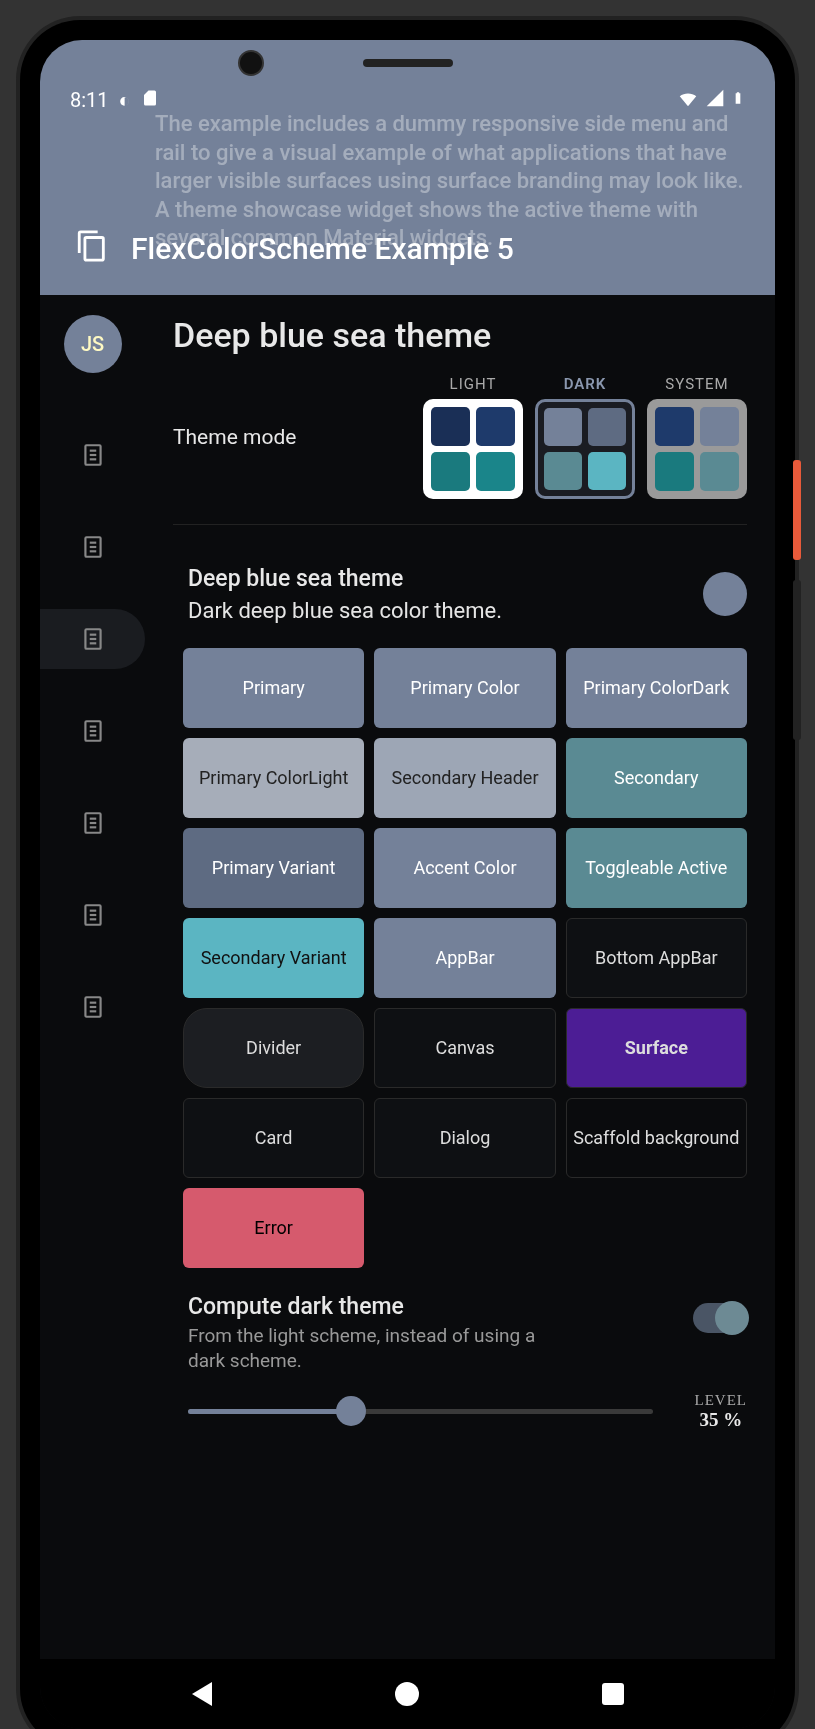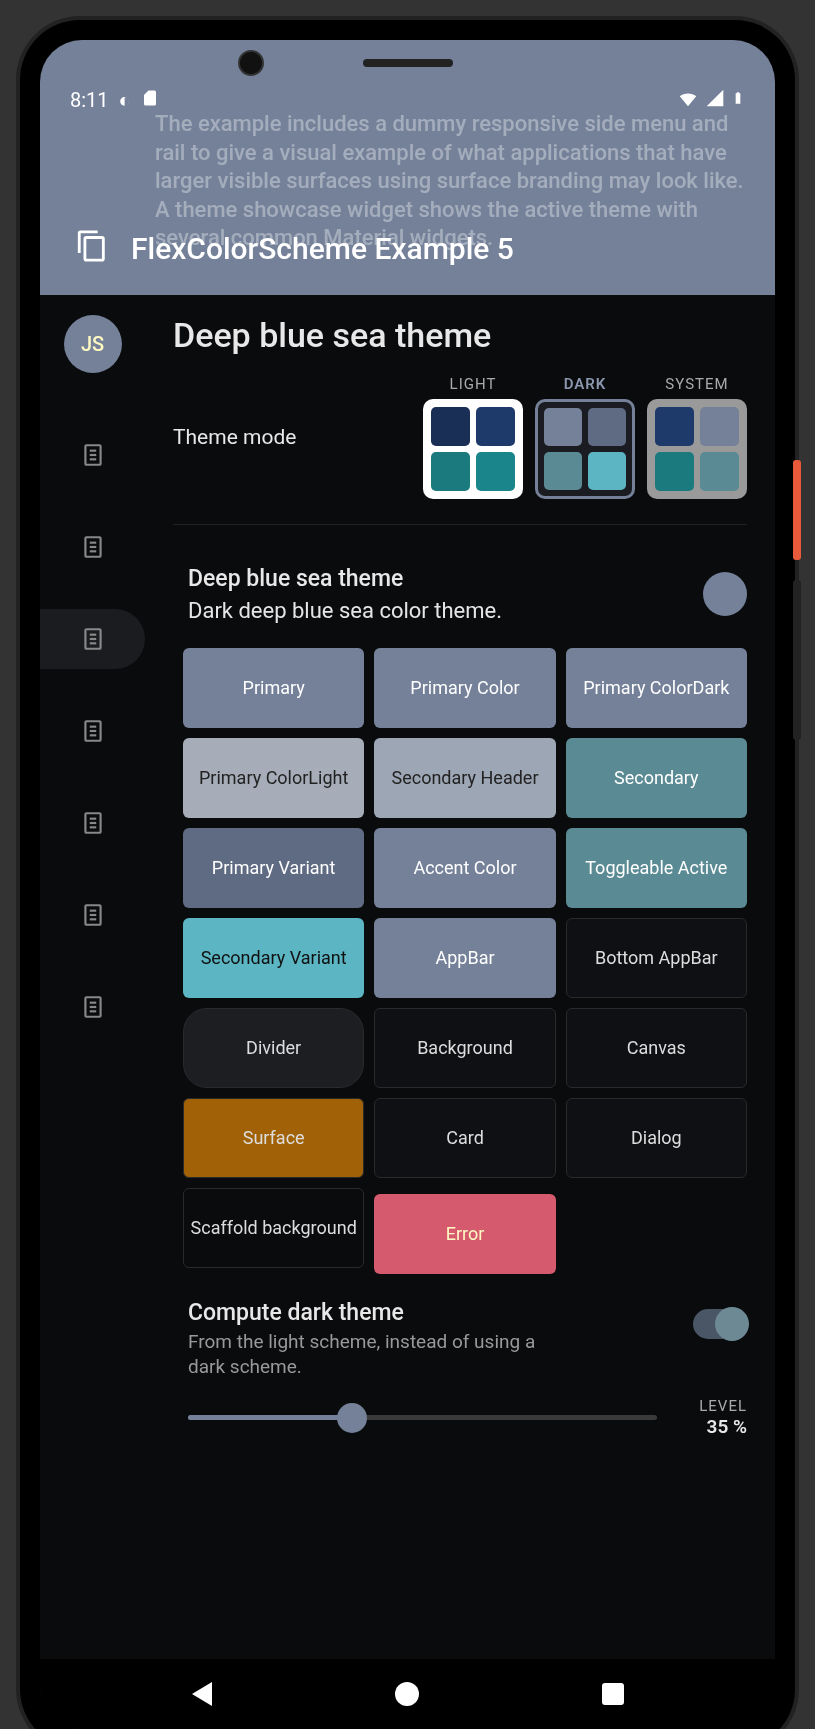--- a/index.html
+++ b/index.html
@@ -230,20 +230,21 @@
     width: 34px; height: 34px;
     background: #6d8a94;
     border-radius: 50%;
   }
   .level-row {
     display: flex;
     align-items: center;
     justify-content: space-between;
     padding: 10px 0 0 15px;
     gap: 42px;
+    font-family: Liberation Serif, serif;
   }
   .slider {
     flex: 1;
     height: 40px;
     position: relative;
     display: flex;
     align-items: center;
   }
   .slider-track {
     width: 100%; height: 5px;
@@ -260,21 +261,21 @@
   .slider-thumb {
     position: absolute;
     top: 50%;
     transform: translate(-50%, -50%);
     width: 30px; height: 30px;
     background: #748199;
     border-radius: 50%;
   }
   .level-text { text-align: right; }
   .level-text .lbl { font-size: 15px; color: #aaa; letter-spacing: 1px; }
-  .level-text .val { font-size: 19px; font-weight: 600; }
+  .level-text .val { font-size: 19px; font-weight: 600; text-align: center; }
   .navbar {
     position: absolute;
     bottom: 0; left: 0; right: 0;
     height: 70px;
     background: #000;
     display: flex;
     align-items: center;
     justify-content: space-around;
     padding: 0 60px;
   }
@@ -468,27 +469,26 @@
             <div class="color-tile" style="background: rgb(166, 173, 185); color: rgb(34, 34, 34);">Primary ColorLight</div>
             <div class="color-tile" style="background: rgb(157, 166, 181); color: rgb(34, 34, 34);">Secondary Header</div>
             <div class="color-tile" style="background: rgb(90, 138, 147); color: rgb(255, 255, 255);">Secondary</div>
             <div class="color-tile" style="background: rgb(94, 107, 130); color: rgb(255, 255, 255);">Primary Variant</div>
             <div class="color-tile" style="background: rgb(116, 129, 153); color: rgb(255, 255, 255);">Accent Color</div>
             <div class="color-tile" style="background: rgb(90, 138, 147); color: rgb(255, 255, 255);">Toggleable Active</div>
             <div class="color-tile" style="background: rgb(91, 181, 194); color: rgb(17, 17, 17);">Secondary Variant</div>
             <div class="color-tile" style="background: rgb(116, 129, 153); color: rgb(255, 255, 255);">AppBar</div>
             <div class="color-tile" style="background: rgb(14, 16, 19); color: rgb(221, 221, 221); border-color: rgb(42, 42, 42);">Bottom AppBar</div>
             <div class="color-tile" style="background: rgb(28, 30, 34); color: rgb(221, 221, 221); border-color: rgb(42, 42, 42); border-radius: 24px;">Divider</div>
-            <div class="color-tile" style="background: rgb(14, 16, 19); color: rgb(221, 221, 221); border-color: rgb(42, 42, 42);">Background</div>
             <div class="color-tile" style="background: rgb(14, 16, 19); color: rgb(221, 221, 221); border-color: rgb(42, 42, 42);">Canvas</div>
-            <div class="color-tile" style="background: #a16207; color: rgb(221, 221, 221); border-color: rgb(42, 42, 42);">Surface</div>
+            <div class="color-tile" style="background: #4c1d95; color: rgb(221, 221, 221); border-color: rgb(42, 42, 42); font-weight: bold;">Surface</div>
             <div class="color-tile" style="background: rgb(14, 16, 19); color: rgb(221, 221, 221); border-color: rgb(42, 42, 42);">Card</div>
             <div class="color-tile" style="background: rgb(14, 16, 19); color: rgb(221, 221, 221); border-color: rgb(42, 42, 42);">Dialog</div>
             <div class="color-tile" style="background: rgb(10, 11, 13); color: rgb(221, 221, 221); border-color: rgb(42, 42, 42);">Scaffold background</div>
-            <div class="color-tile" style="background: rgb(214, 90, 109); color: #fef9c3; margin-top: 6px;">Error</div>
+            <div class="color-tile" style="background: rgb(214, 90, 109); color: #000000;">Error</div>
           </div>
 
         <div class="compute-row">
           <div class="compute-text">
             <h3>Compute dark theme</h3>
             <p>From the light scheme, instead of using a dark scheme.</p>
           </div>
           <div class="switch">
             <div class="switch-thumb"></div>
           </div>

